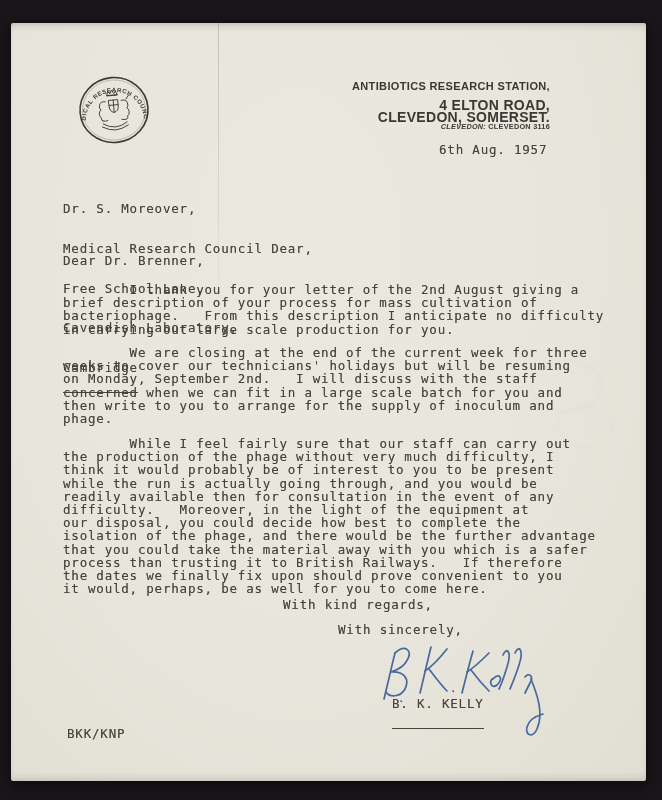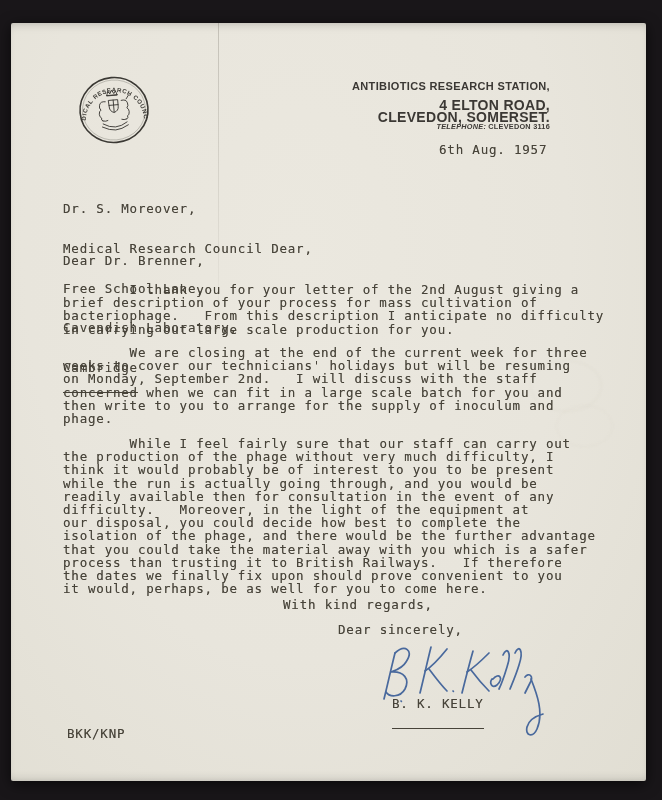--- a/index.html
+++ b/index.html
@@ -60,21 +60,21 @@
       <path d="M54,50 q-3,1 -5,0"></path>
       <path d="M55,30 l3,-4"></path>
       <path d="M30,53 q6,4 12,4 q6,0 12,-4"></path>
       <path d="M29,56 q7,4 13,4 q6,0 13,-4"></path>
     </g>
   </svg>
 
   <div class="abs lh lh-org" style="top:57px;">ANTIBIOTICS RESEARCH STATION,</div>
   <div class="abs lh lh-addr" style="top:74px;">4 ELTON ROAD,</div>
   <div class="abs lh lh-addr" style="top:86px;margin-left:28px;">CLEVEDON, SOMERSET.</div>
-  <div class="abs lh lh-tel" style="top:99px;"><span class="it">TELEPHONE:</span><span> CLEVEDON 3116</span></div>
+  <div class="abs lh lh-tel" style="top:99px;"><span class="it">CLEVEDON:</span><span> CLEVEDON 3116</span></div>
 
   <div class="abs mono" style="left:428px;top:120px;">6th Aug. 1957</div>
 
   <div class="abs mono" style="left:52px;top:153px;">
     <div>Dr. S. Moreover,</div>
     <div>Medical Research Council Dear,</div>
     <div>Free School Lane,</div>
     <div>Cavendish Laboratory,</div>
     <div><span class="u">Cambridge</span></div>
   </div>
@@ -98,21 +98,21 @@
 readily available then for consultation in the event of any
 difficulty.   Moreover, in the light of the equipment at
 our disposal, you could decide how best to complete the
 isolation of the phage, and there would be the further advantage
 that you could take the material away with you which is a safer
 process than trusting it to British Railways.   If therefore
 the dates we finally fix upon should prove convenient to you
 it would, perhaps, be as well for you to come here.</div>
 
   <div class="abs mono" style="left:272px;top:575px;">With kind regards,</div>
-  <div class="abs mono" style="left:327px;top:600px;">Dear sincerely,</div>
+  <div class="abs mono" style="left:327px;top:600px;">With sincerely,</div>
 
   <svg class="abs" style="left:368px;top:608px;" width="195" height="112" viewBox="0 0 195 112">
     <g stroke="#3c5f98" fill="none" stroke-width="1.7" stroke-linecap="round" stroke-linejoin="round" opacity="0.92">
       <path d="M 16,22 C 12,38 8,56 5,68"></path>
       <path d="M 16,22 C 26,13 35,19 27,31 C 23,38 14,40 12,41 C 25,40 31,48 26,58 C 21,67 10,66 7,61"></path>
       <path d="M 22,70 l 0.4,0.4"></path>
       <path d="M 52,16 C 48,32 44,50 41,62"></path>
       <path d="M 68,18 C 60,28 52,36 46,40"></path>
       <path d="M 50,38 C 56,46 62,54 68,60"></path>
       <path d="M 74,60 l 0.4,0.4"></path>

